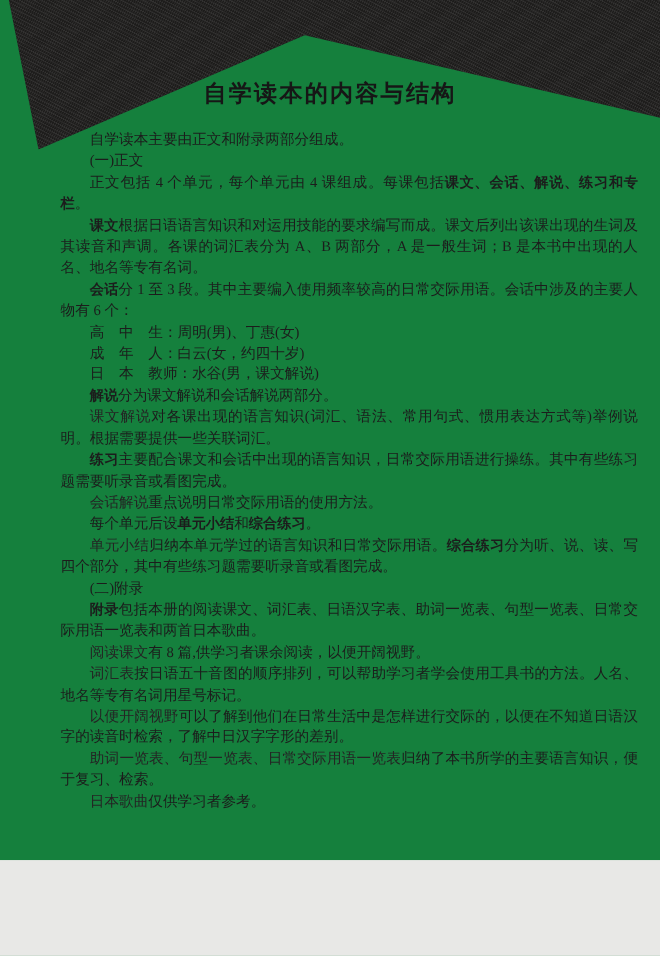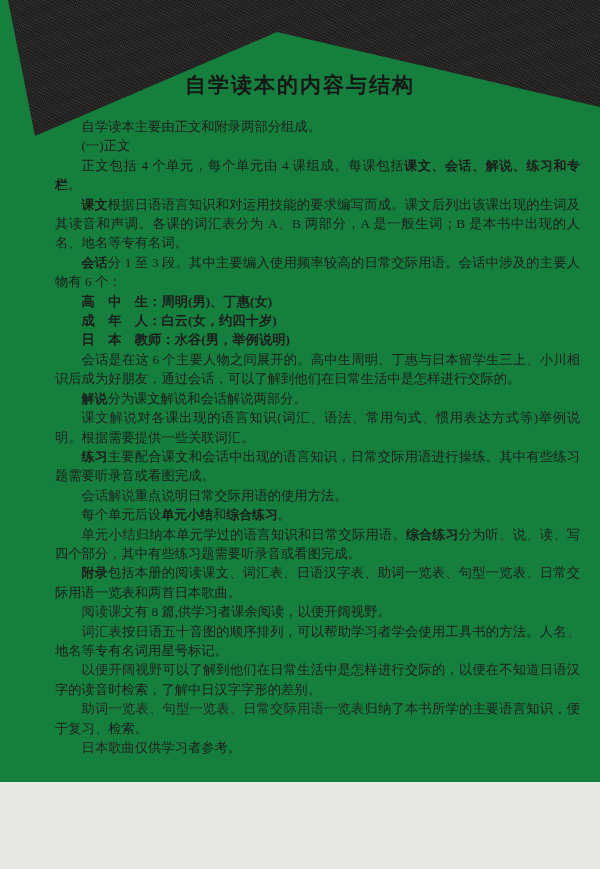--- a/index.html
+++ b/index.html
@@ -32,21 +32,21 @@
   }
   
   .page-body {
     position:absolute; left:55px; top:117px; width:525px;
     font-size:13.3px;
     line-height:19.4px;
     color:#1c1c1c;
     text-align:justify;
   }
   .para { text-indent:2em; }
-  .char-line { padding-left:2em; text-indent:0;font-weight:bold; }
+  .char-line { padding-left:2em; text-indent:0; }
   .seg-bold {
     font-weight:700;
     font-family:"Liberation Sans","DejaVu Sans",sans-serif;
     font-size:12.9px;
   }
   .seg-kai {
     font-family:Liberation Sans, sans-serif;
     color:#242424;
   }
   
@@ -81,28 +81,28 @@
   <h1 class="page-title">自学读本的内容与结构</h1>
 
   <div class="page-body" id="page-body">
       <p class="para"><span>自学读本主要由正文和附录两部分组成。</span></p>
       <p class="para"><span>(一)正文</span></p>
       <p class="para"><span>正文包括 4 个单元，每个单元由 4 课组成。每课包括</span><span class="seg-bold">课文、会话、解说、练习和专栏</span><span>。</span></p>
       <p class="para"><span class="seg-bold">课文</span><span>根据日语语言知识和对运用技能的要求编写而成。课文后列出该课出现的生词及其读音和声调。各课的词汇表分为 A、B 两部分，A 是一般生词；B 是本书中出现的人名、地名等专有名词。</span></p>
       <p class="para"><span class="seg-bold">会话</span><span>分 1 至 3 段。其中主要编入使用频率较高的日常交际用语。会话中涉及的主要人物有 6 个：</span></p>
       <p class="char-line"><span>高　中　生：周明(男)、丁惠(女)</span></p>
       <p class="char-line"><span>成　年　人：白云(女，约四十岁)</span></p>
-      <p class="char-line"><span>日　本　教师：水谷(男，举例说明)</span></p>
-      <p class="para"><span>会话是在这 6 个主要人物之间展开的。高中生周明、丁惠与日本留学生三上、小川相识后成为好朋友，通过会话，可以了解到他们在日常生活中是怎样进行交际的。</span></p>
+      <p class="char-line"><span>日　本　教师：水谷(男，课文解说)</span></p>
       <p class="para"><span class="seg-bold">解说</span><span>分为课文解说和会话解说两部分。</span></p>
       <p class="para"><span class="seg-kai">课文解说</span><span>对各课出现的语言知识(词汇、语法、常用句式、惯用表达方式等)举例说明。根据需要提供一些关联词汇。</span></p>
       <p class="para"><span class="seg-bold">练习</span><span>主要配合课文和会话中出现的语言知识，日常交际用语进行操练。其中有些练习题需要听录音或看图完成。</span></p>
       <p class="para"><span class="seg-kai">会话解说</span><span>重点说明日常交际用语的使用方法。</span></p>
       <p class="para"><span>每个单元后设</span><span class="seg-bold">单元小结</span><span>和</span><span class="seg-bold">综合练习</span><span>。</span></p>
       <p class="para"><span class="seg-kai">单元小结</span><span>归纳本单元学过的语言知识和日常交际用语。</span><span class="seg-bold">综合练习</span><span>分为听、说、读、写四个部分，其中有些练习题需要听录音或看图完成。</span></p>
+      <p class="para"><span>(二)附录</span></p>
       <p class="para"><span class="seg-bold">附录</span><span>包括本册的阅读课文、词汇表、日语汉字表、助词一览表、句型一览表、日常交际用语一览表和两首日本歌曲。</span></p>
       <p class="para"><span class="seg-kai">阅读课文</span><span>有 8 篇,供学习者课余阅读，以便开阔视野。</span></p>
       <p class="para"><span class="seg-kai">词汇表</span><span>按日语五十音图的顺序排列，可以帮助学习者学会使用工具书的方法。人名、地名等专有名词用星号标记。</span></p>
       <p class="para"><span class="seg-kai">以便开阔视野</span><span>可以了解到他们在日常生活中是怎样进行交际的，以便在不知道日语汉字的读音时检索，了解中日汉字字形的差别。</span></p>
       <p class="para"><span class="seg-kai">助词一览表、句型一览表、日常交际用语一览表</span><span>归纳了本书所学的主要语言知识，便于复习、检索。</span></p>
       <p class="para"><span class="seg-kai">日本歌曲</span><span>仅供学习者参考。</span></p>
     </div>
 
   <div class="footer-rule"></div>
 

